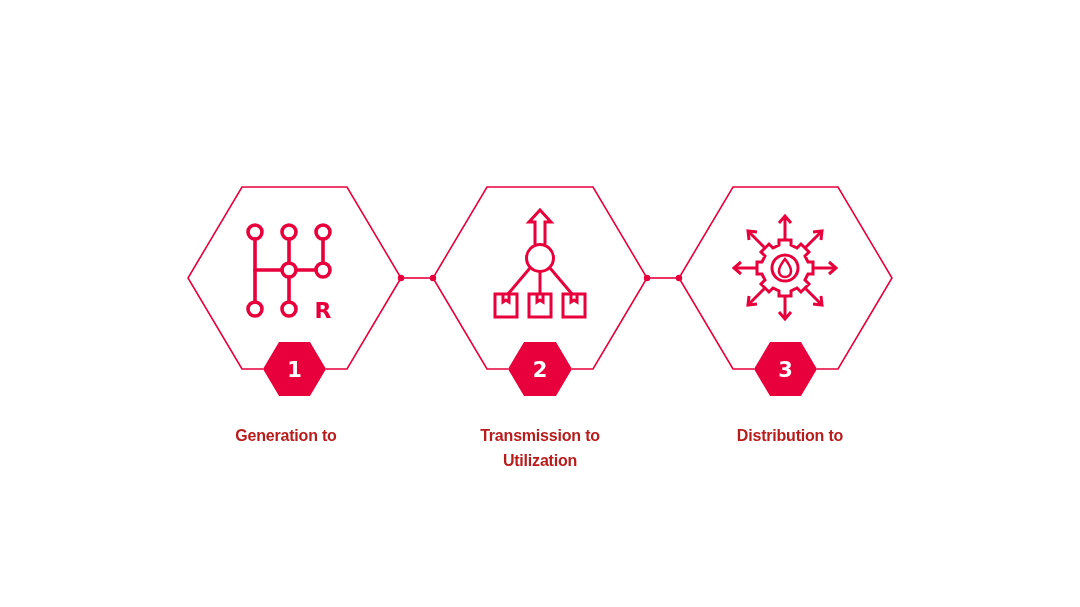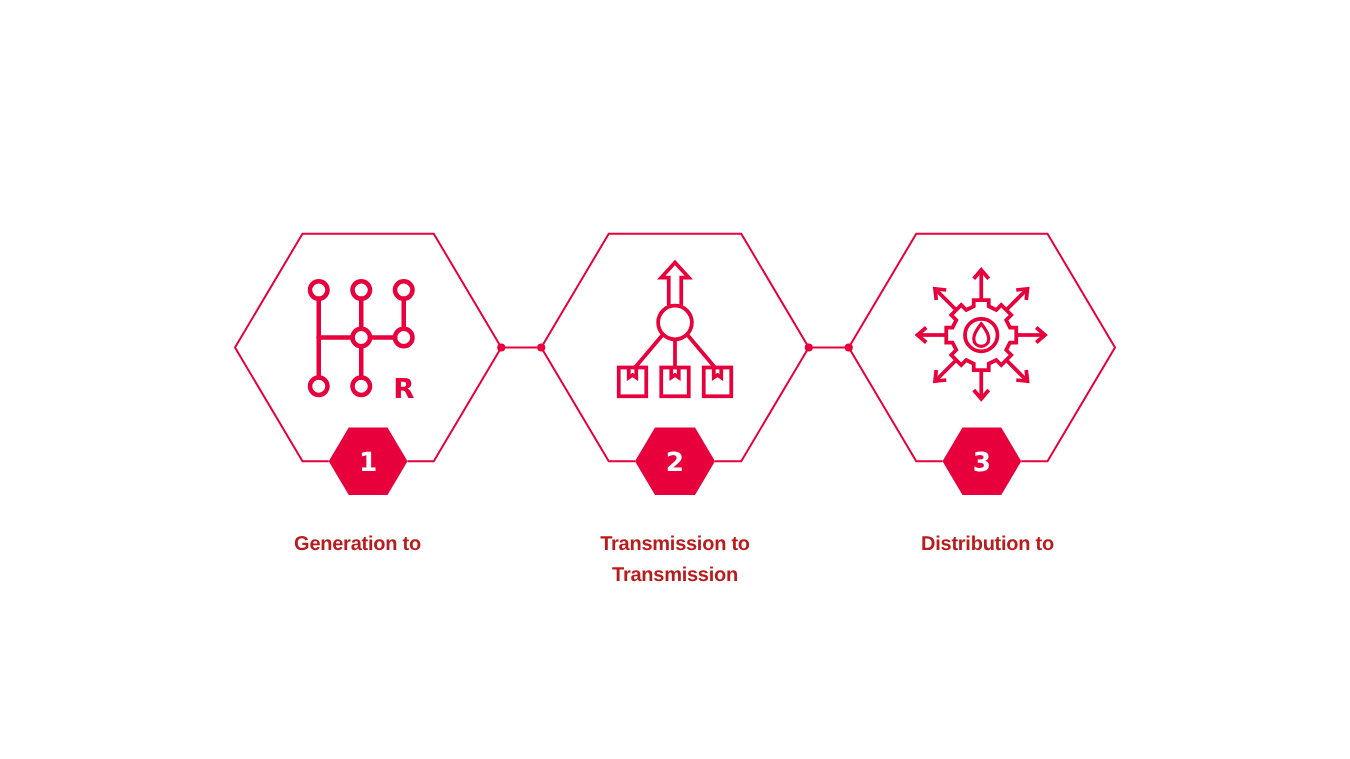--- a/index.html
+++ b/index.html
@@ -157,17 +157,17 @@
     <polygon points="770,342 801,342 817,369 801,396 770,396 754,369" fill="#E8003D"></polygon>
     <text class="badge-num" x="785.5" y="377" text-anchor="middle">3</text>
   </g>
 </svg>
 
 <div class="label" style="left:176px; top:423px;">
   <span>Generation to</span>
 </div>
 <div class="label" style="left:430px; top:423px;">
   <span>Transmission to</span>
-  <span>Transmission</span>
+  <span>Utilization</span>
 </div>
 <div class="label" style="left:680px; top:423px;">
   <span>Distribution to</span>
 </div>
 
 </body></html>

